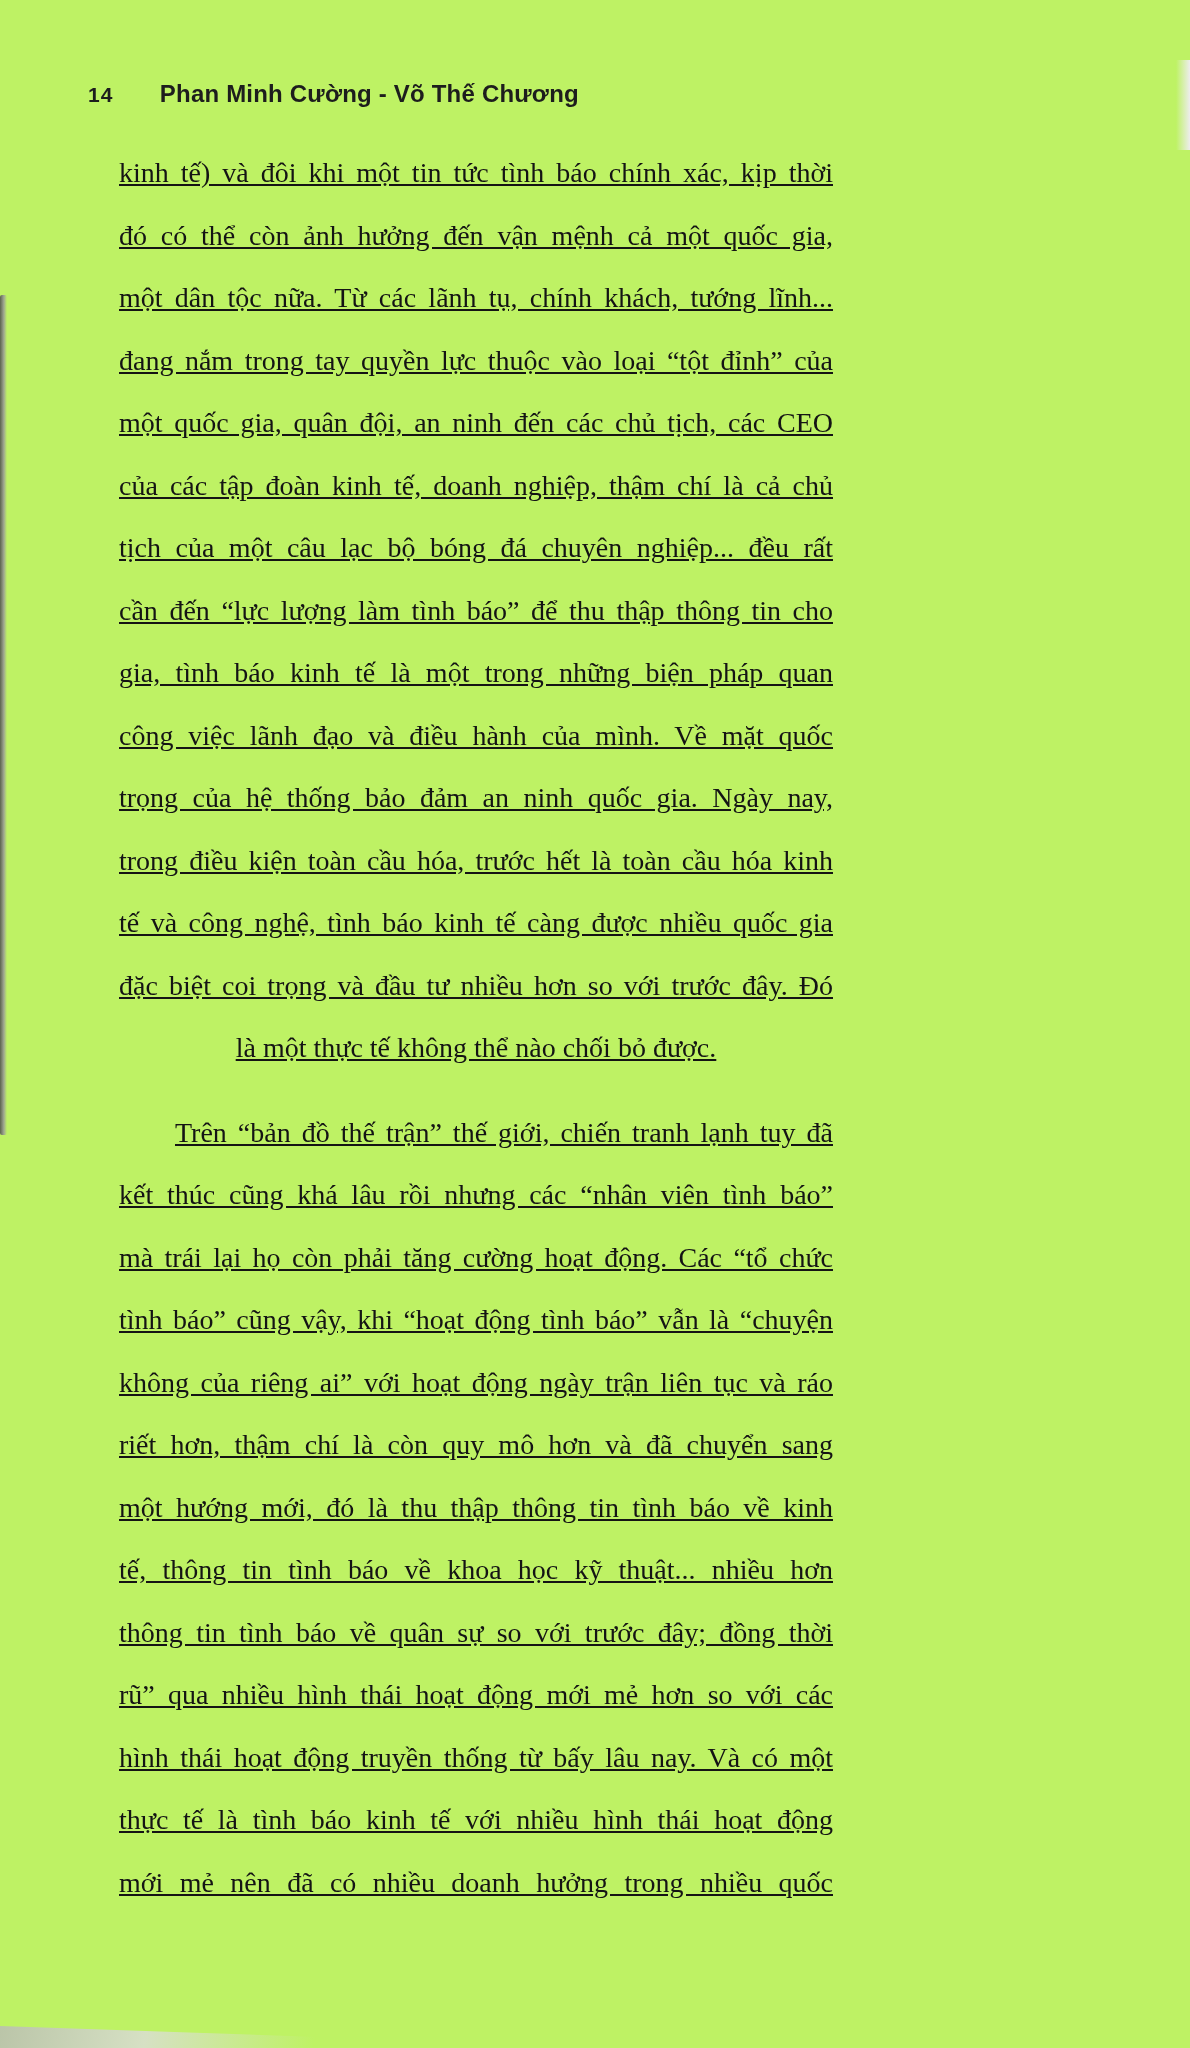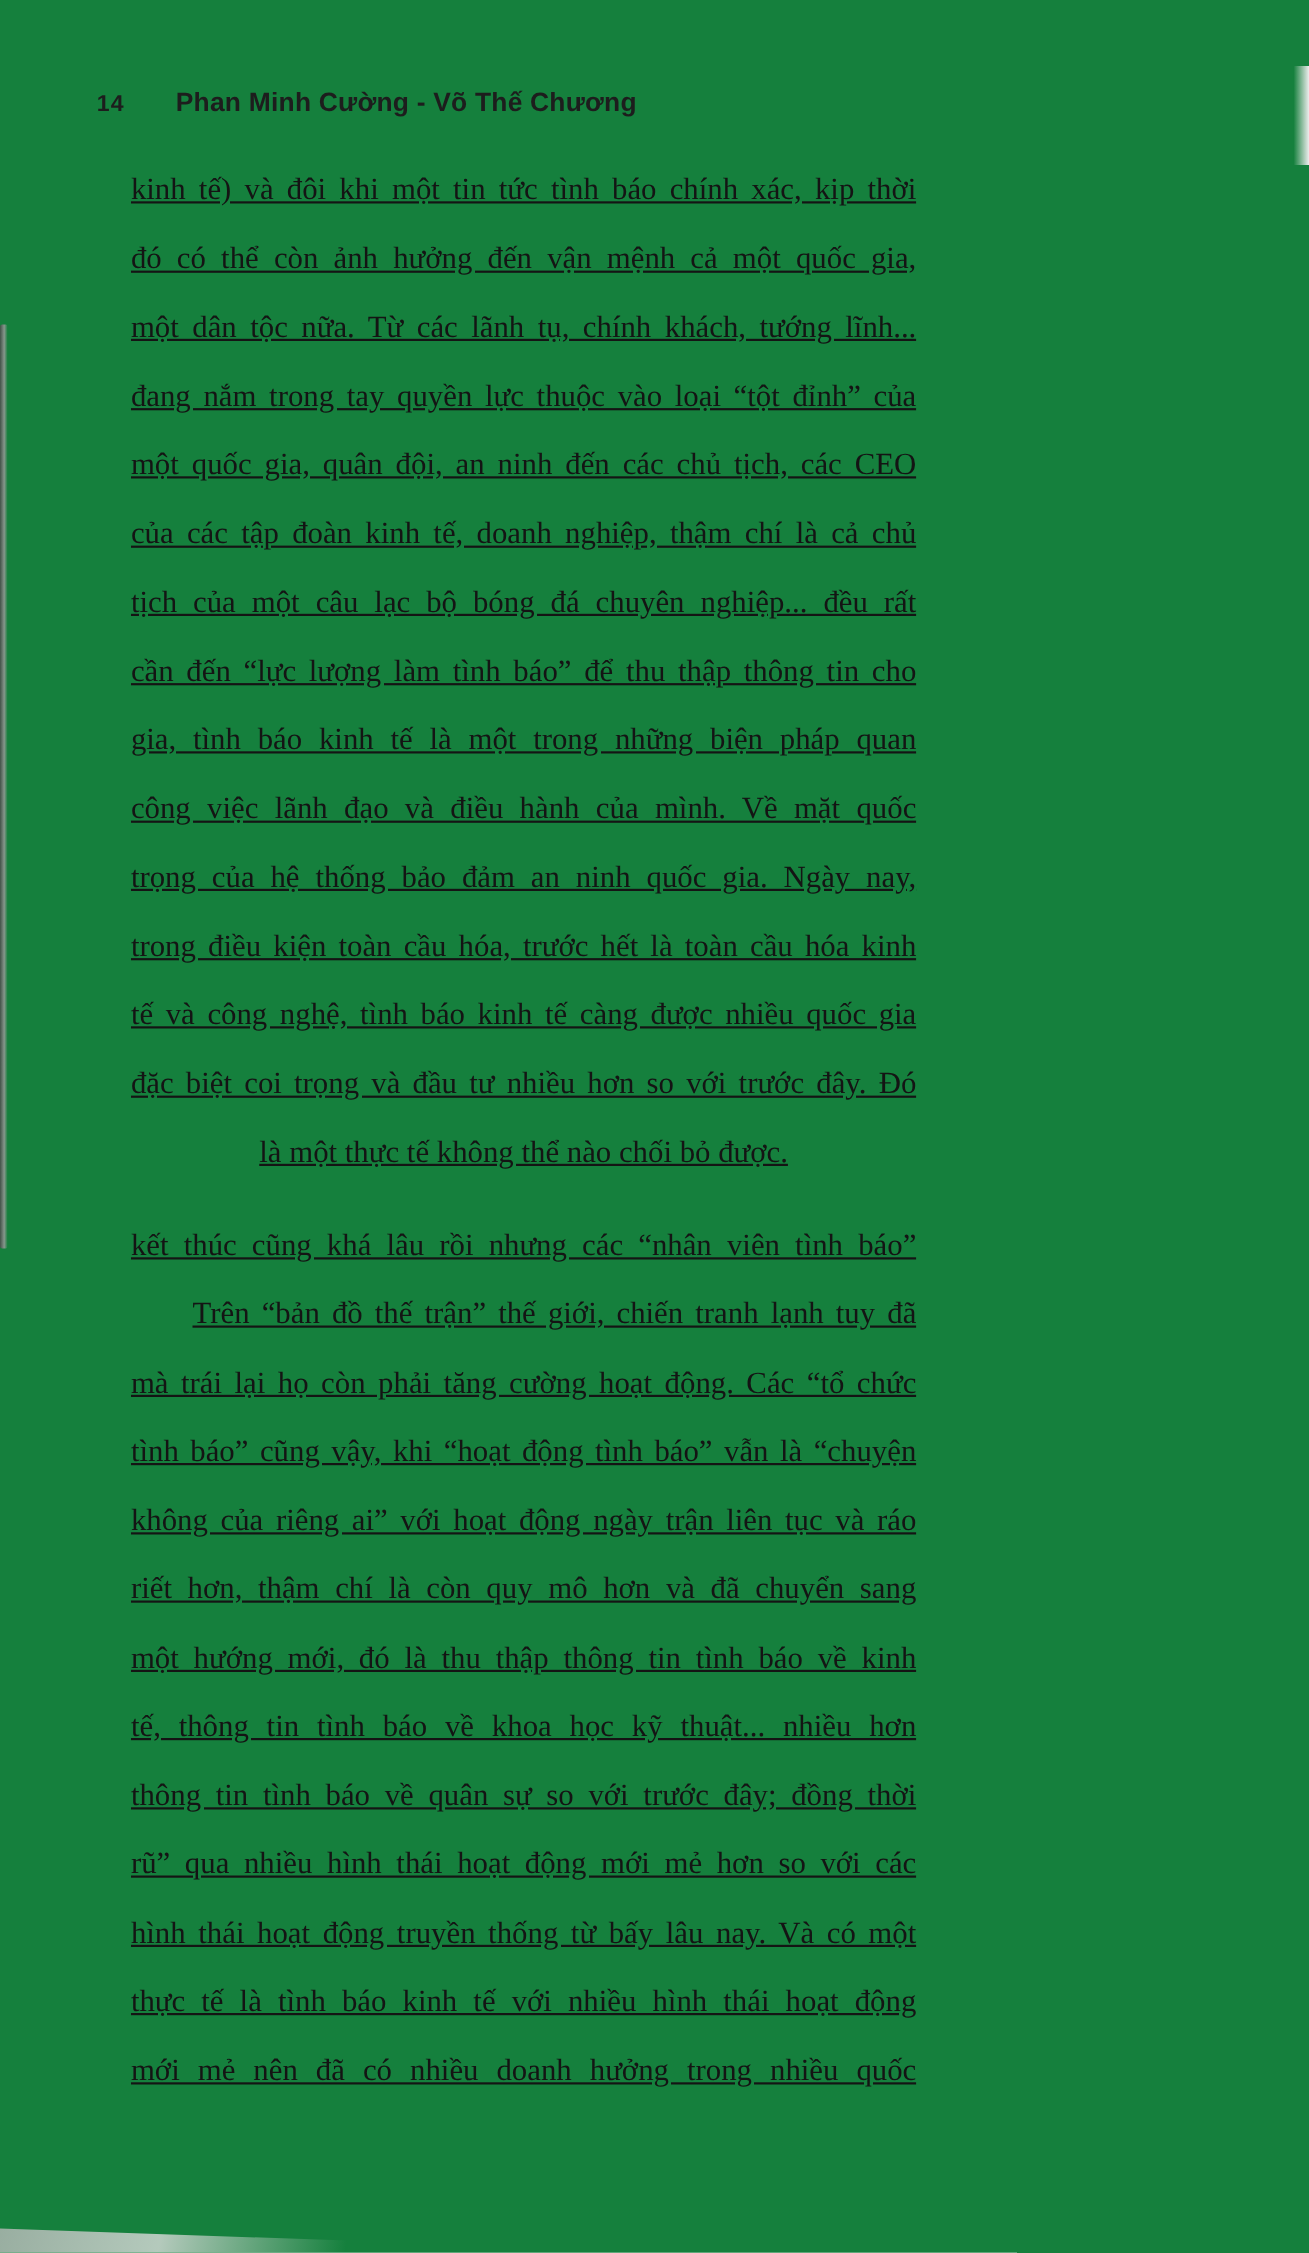--- a/index.html
+++ b/index.html
@@ -4,21 +4,21 @@
 <style>
   html,body{margin:0;padding:0;}
   body{
     width:1190px;height:2048px;
     background:#ffffff;
     font-family:"Liberation Serif","DejaVu Serif",serif;
     position:relative;overflow:hidden;
   }
   .page{
     position:absolute;inset:0;
-    background:#15803d;
+    background:#bef264;
   }
   
   .spine-shadow{
     position:absolute;left:0;top:295px;width:7px;height:840px;
     background:linear-gradient(to right,#4a4a4a 0%,#9a9a9a 55%,rgba(255,255,255,0) 100%);
     opacity:.85;border-radius:2px;
   }
   .bottom-shadow{
     position:absolute;left:0;bottom:0;width:420px;height:34px;
     background:linear-gradient(100deg,#b9b9b9 0%,#dcdcdc 35%,rgba(255,255,255,0) 75%);
@@ -91,22 +91,22 @@
       <div class="line just">gia, tình báo kinh tế là một trong những biện pháp quan</div>
       <div class="line just">công việc lãnh đạo và điều hành của mình. Về mặt quốc</div>
       <div class="line just">trọng của hệ thống bảo đảm an ninh quốc gia. Ngày nay,</div>
       <div class="line just">trong điều kiện toàn cầu hóa, trước hết là toàn cầu hóa kinh</div>
       <div class="line just">tế và công nghệ, tình báo kinh tế càng được nhiều quốc gia</div>
       <div class="line just">đặc biệt coi trọng và đầu tư nhiều hơn so với trước đây. Đó</div>
       <div class="line">là một thực tế không thể nào chối bỏ được.</div>
     </div>
 
     <div class="para">
+      <div class="line just indent">Trên “bản đồ thế trận” thế giới, chiến tranh lạnh tuy đã</div>
       <div class="line just">kết thúc cũng khá lâu rồi nhưng các “nhân viên tình báo”</div>
-      <div class="line just indent">Trên “bản đồ thế trận” thế giới, chiến tranh lạnh tuy đã</div>
       <div class="line just">mà trái lại họ còn phải tăng cường hoạt động. Các “tổ chức</div>
       <div class="line just">tình báo” cũng vậy, khi “hoạt động tình báo” vẫn là “chuyện</div>
       <div class="line just">không của riêng ai” với hoạt động ngày trận liên tục và ráo</div>
       <div class="line just">riết hơn, thậm chí là còn quy mô hơn và đã chuyển sang</div>
       <div class="line just">một hướng mới, đó là thu thập thông tin tình báo về kinh</div>
       <div class="line just">tế, thông tin tình báo về khoa học kỹ thuật... nhiều hơn</div>
       <div class="line just">thông tin tình báo về quân sự so với trước đây; đồng thời</div>
       <div class="line just">rũ” qua nhiều hình thái hoạt động mới mẻ hơn so với các</div>
       <div class="line just">hình thái hoạt động truyền thống từ bấy lâu nay. Và có một</div>
       <div class="line just">thực tế là tình báo kinh tế với nhiều hình thái hoạt động</div>

